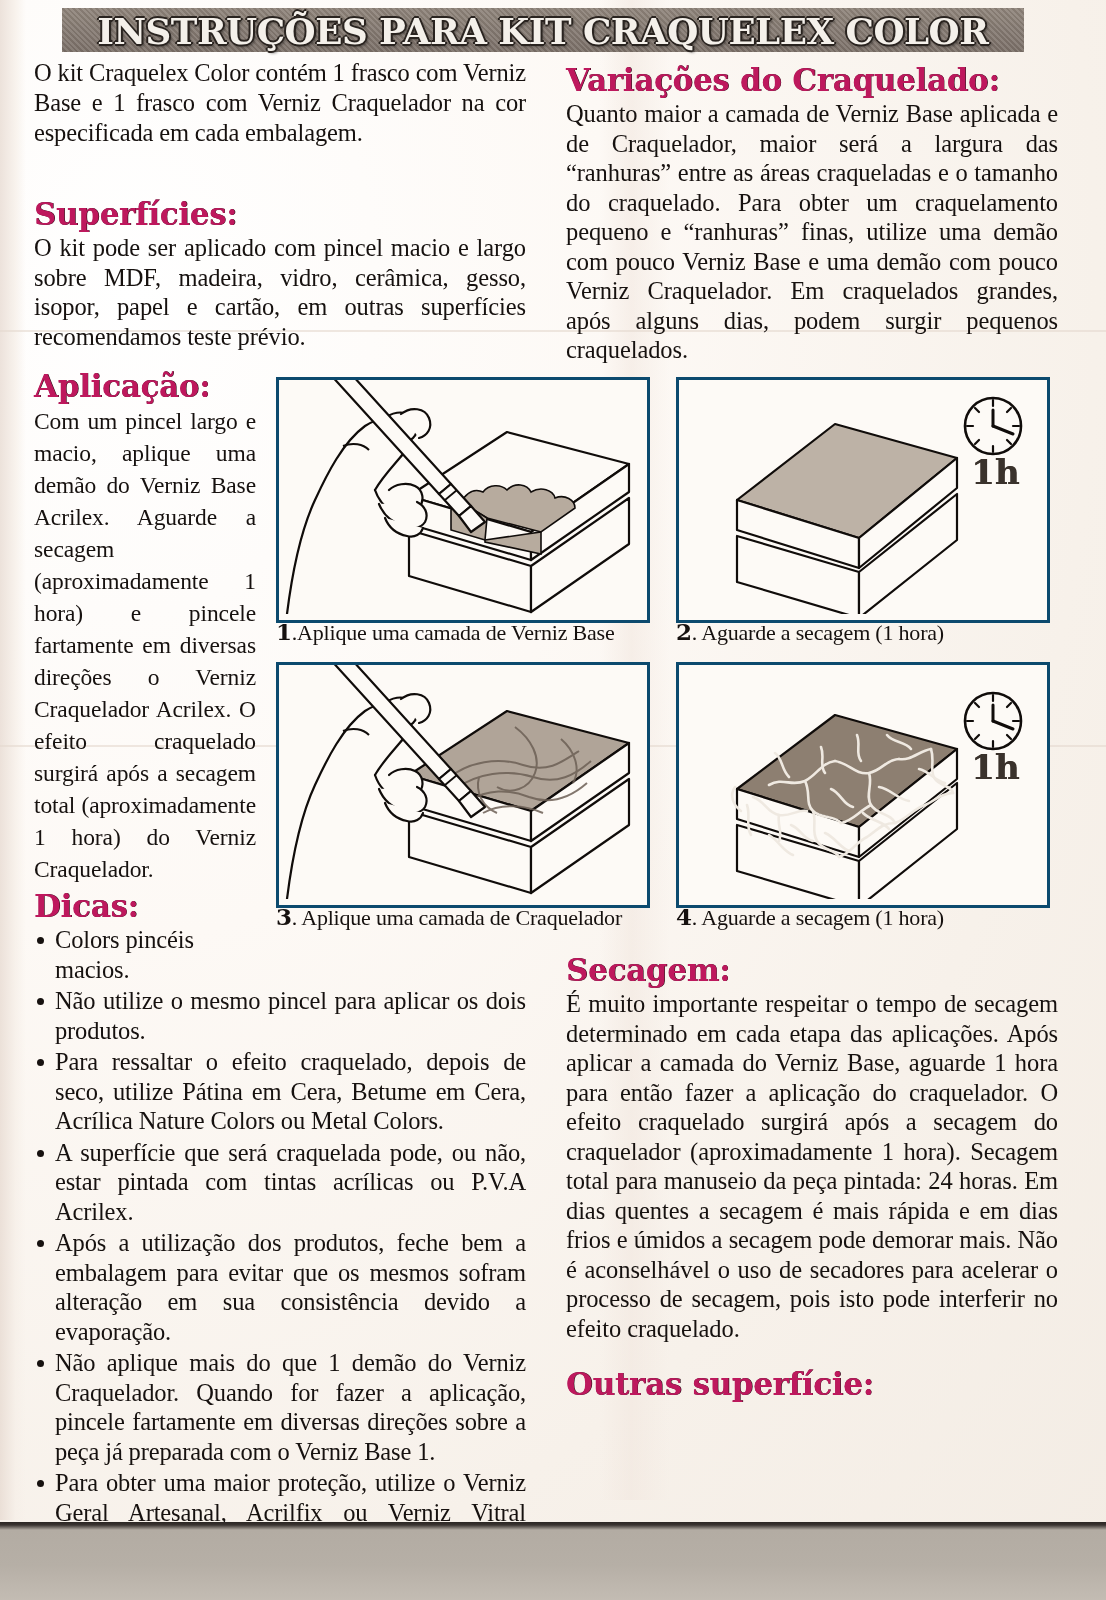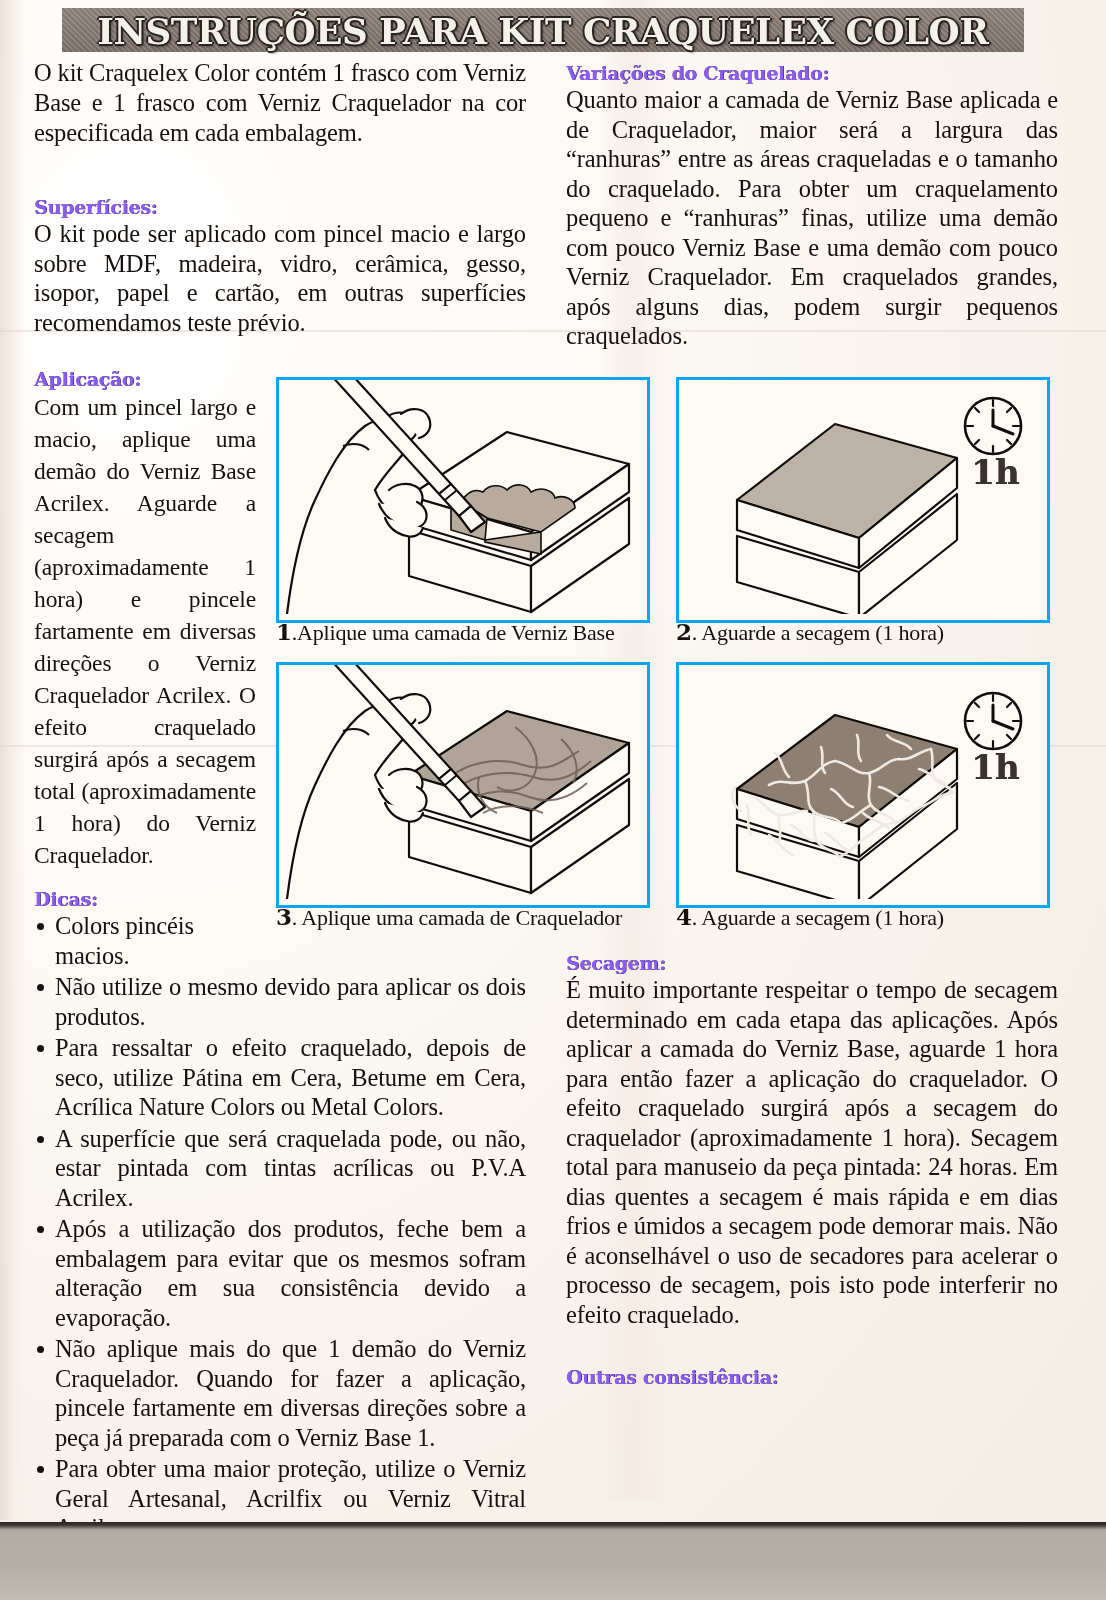--- a/index.html
+++ b/index.html
@@ -46,24 +46,24 @@
       1px 1px 0 #2a2420, -1px -1px 0 #2a2420, 2px 2px 3px rgba(0,0,0,.55);
     white-space:nowrap;
     transform:scaleX(1.02);
   }
 
   
   .blk{position:absolute;}
   h2{
     font-family:"DejaVu Serif", serif;
     font-weight:bold;
-    font-size:19px;
+    font-size:31px;
     margin:0 0 1px 0;
     letter-spacing:-0.3px;
-    color:#8b5cf6;
+    color:#be185d;
     text-shadow:0.4px 0 0 #120d0b;
   }
   p.body{
     margin:0;
     font-size:24.5px;
     line-height:29.5px;
     text-align:justify;
     text-justify:inter-word;
     letter-spacing:-0.1px;
     color:#16110f;
@@ -103,21 +103,21 @@
     content:"";
     position:absolute;left:3px;top:12px;
     width:7px;height:7px;border-radius:50%;
     background:#16110f;
   }
   ul.tips li.short{width:200px;text-align:left;}
 
   
   .panel{
     position:absolute;
-    border:3px solid #0ea5e9;
+    border:3px solid #0c4a6e;
     background:#fdfaf6;
     overflow:hidden;
   }
   #panel1{left:276px;top:377px;width:368px;height:240px;}
   #panel2{left:676px;top:377px;width:368px;height:240px;}
   #panel3{left:276px;top:662px;width:368px;height:240px;}
   #panel4{left:676px;top:662px;width:368px;height:240px;}
 
   .caption{
     position:absolute;
@@ -365,33 +365,33 @@
     <div class="clocklabel" style="left:292px;top:82px">1h</div>
   </div>
   <div class="caption" id="cap4">
     <b>4</b><span>. Aguarde a secagem (1 hora)</span>
   </div>
 
   <div class="blk" id="dicas">
     <h2>Dicas:</h2>
     <ul class="tips">
       <li class="short">Colors pincéis macios.</li>
-      <li>Não utilize o mesmo devido para aplicar os dois produtos.</li>
+      <li>Não utilize o mesmo pincel para aplicar os dois produtos.</li>
       <li>Para ressaltar o efeito craquelado, depois de seco, utilize Pátina em Cera, Betume em Cera, Acrílica Nature Colors ou Metal Colors.</li>
       <li>A superfície que será craquelada pode, ou não, estar pintada com tintas acrílicas ou P.V.A Acrilex.</li>
       <li>Após a utilização dos produtos, feche bem a embalagem para evitar que os mesmos sofram alteração em sua consistência devido a evaporação.</li>
       <li>Não aplique mais do que 1 demão do Verniz Craquelador. Quando for fazer a aplicação, pincele fartamente em diversas direções sobre a peça já preparada com o Verniz Base 1.</li>
       <li>Para obter uma maior proteção, utilize o Verniz Geral Artesanal, Acrilfix ou Verniz Vitral Acrilex.</li>
     </ul>
   </div>
 
   <div class="blk" id="secagem">
     <h2>Secagem:</h2>
     <p class="body">É muito importante respeitar o tempo de secagem determinado em cada etapa das aplicações. Após aplicar a camada do Verniz Base, aguarde 1 hora para então fazer a aplicação do craquelador. O efeito craquelado surgirá após a secagem do craquelador (aproximadamente 1 hora). Secagem total para manuseio da peça pintada: 24 horas. Em dias quentes a secagem é mais rápida e em dias frios e úmidos a secagem pode demorar mais. Não é aconselhável o uso de secadores para acelerar o processo de secagem, pois isto pode interferir no efeito craquelado.</p>
   </div>
 
   <div class="blk" id="outras">
-    <h2>Outras consistência:</h2>
+    <h2>Outras superfície:</h2>
   </div>
 
 </div>
 
 <div class="bottom-band"></div>
 
 </body></html>

